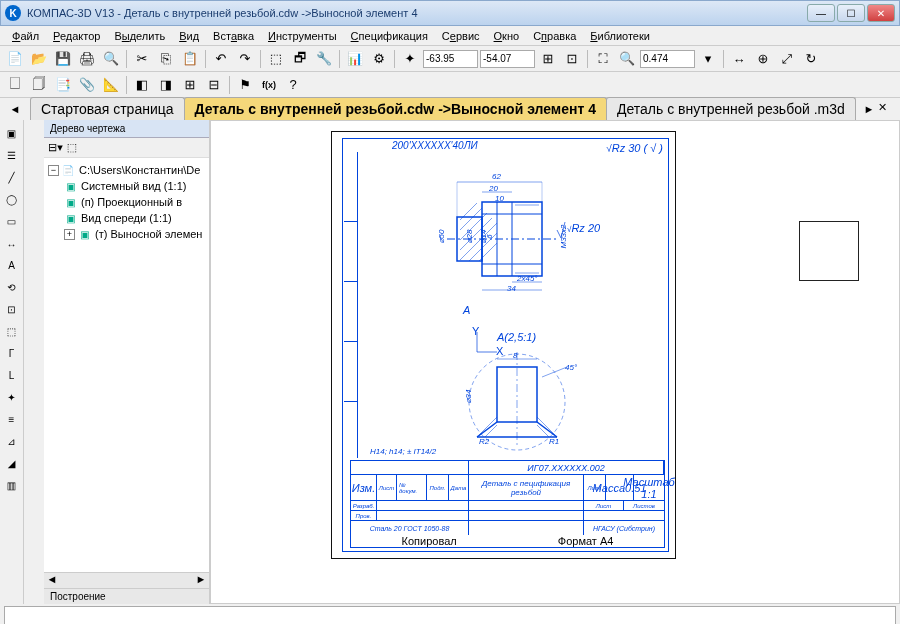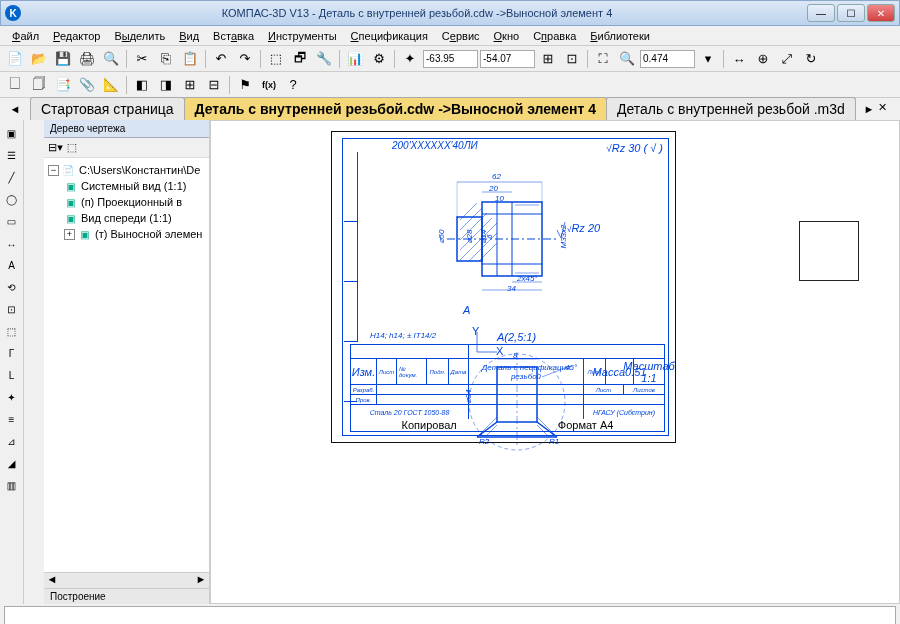--- a/index.html
+++ b/index.html
@@ -1,21 +1,21 @@
 <!DOCTYPE html>
 <html><head>
 <meta charset="utf-8">
 <style>
 * { margin: 0; padding: 0; box-sizing: border-box; font-family: Tahoma, Arial, sans-serif; font-size: 11px; }
 body { background: #f0f0f0; width: 900px; height: 624px; overflow: hidden; position: relative; }
 
 
 .titlebar { height: 26px; background: linear-gradient(#dde8f6, #bcd3ee); display: flex; align-items: center; padding: 0 4px; border: 1px solid #8aa8cc; }
 .titlebar .logo { width: 16px; height: 16px; background: #0066cc; border-radius: 50%; margin-right: 6px; display: flex; align-items: center; justify-content: center; color: white; font-size: 10px; font-weight: bold; }
-.titlebar .title { color: #1a3c6e; flex: 1; text-align: center; }
+.titlebar .title { color: #1a3c6e; flex: 1; }
 .titlebar .winbtns { display: flex; gap: 2px; }
 .titlebar .winbtn { width: 28px; height: 18px; border: 1px solid #8aa; border-radius: 3px; display: flex; align-items: center; justify-content: center; font-size: 10px; cursor: pointer; }
 .minbtn, .maxbtn { background: linear-gradient(#e8f0fa, #c8d8ee); }
 .closebtn { background: linear-gradient(#f08888, #d04040); color: white; }
 
 
 .menubar { height: 20px; background: #f0f0f0; border-bottom: 1px solid #ccc; display: flex; align-items: center; padding: 0 6px; gap: 2px; }
 .menubar .item { padding: 2px 6px; cursor: pointer; }
 .menubar .item u { text-decoration: underline; }
 
@@ -45,21 +45,21 @@
 .tree .node { display: flex; align-items: center; height: 16px; cursor: pointer; white-space: nowrap; }
 .tree .indent1 { padding-left: 16px; }
 .tree .expander { width: 11px; height: 11px; border: 1px solid #888; background: white; display: inline-flex; align-items: center; justify-content: center; font-size: 9px; margin-right: 3px; line-height: 1; }
 .tree .icon { width: 14px; height: 14px; margin-right: 3px; display: inline-flex; align-items: center; justify-content: center; font-size: 10px; }
 .sidepanel .bottomtab { background: #e8e8e8; border-top: 1px solid #ccc; padding: 2px 6px; font-size: 10px; }
 .sidepanel .scrollbar { height: 16px; background: #e8e8e8; display: flex; justify-content: space-between; border-top: 1px solid #ccc; }
 .sidepanel .scrollbar span { width: 16px; text-align: center; cursor: pointer; }
 
 
 .canvas { flex: 1; background: white; position: relative; overflow: hidden; border: 1px solid #ccc; }
-.drawing { position: absolute; left: 120px; top: 10px; width: 345px; height: 312px; border: 1px solid #111; padding-left: 37px; }
+.drawing { position: absolute; left: 120px; top: 10px; width: 345px; height: 428px; border: 1px solid #111; padding-left: 37px; }
 .drawing .innerframe { position: absolute; left: 10px; top: 6px; right: 6px; bottom: 6px; border: 1px solid #0044dd; }
 .drawing .topright { position: absolute; right: 12px; top: 10px; font-size: 10px; font-style: italic; color: #0044dd; }
 .drawing .topcode { position: absolute; left: 60px; top: 8px; font-size: 10px; font-style: italic; color: #0044dd; }
 
 .sectionA { position: absolute; left: 95px; top: 30px; width: 180px; height: 150px; }
 .dim { position: absolute; font-size: 8px; font-style: italic; color: #0044dd; }
 .sectionlabel { position: absolute; left: 36px; bottom: -4px; font-size: 11px; font-style: italic; color: #0044dd; }
 
 .sectionB { position: absolute; left: 115px; top: 205px; width: 150px; height: 130px; }
 .sectionBtitle { position: absolute; left: 50px; top: -6px; font-size: 11px; font-style: italic; color: #0044dd; }
@@ -328,20 +328,21 @@
         <span class="dim" style="left:118px;top:26px">45°</span>
         <span class="dim" style="left:32px;top:100px">R2</span>
         <span class="dim" style="left:102px;top:100px">R1</span>
       </div>
 
       <div class="hints" style="bottom:102px;left:38px">H14; h14; ± IT14/2</div>
 
       <div class="tblock">
         <div class="row" style="height:14px">
           <div class="cell" style="width:118px"></div>
+          <div class="cell titlecell">ИГ07.ХХХХХХ.002</div>
         </div>
         <div class="row" style="height:26px">
           <div class="cell" style="width:26px;font-size:6px;flex-direction:column">
             <div>Изм.</div>
           </div>
           <div class="cell" style="width:20px;font-size:6px">Лист</div>
           <div class="cell" style="width:30px;font-size:6px">№ докум.</div>
           <div class="cell" style="width:22px;font-size:6px">Подп.</div>
           <div class="cell" style="width:20px;font-size:6px">Дата</div>
           <div class="cell titlecell" style="font-size:8px;flex-direction:column">Деталь с пецификация резьбой</div>

